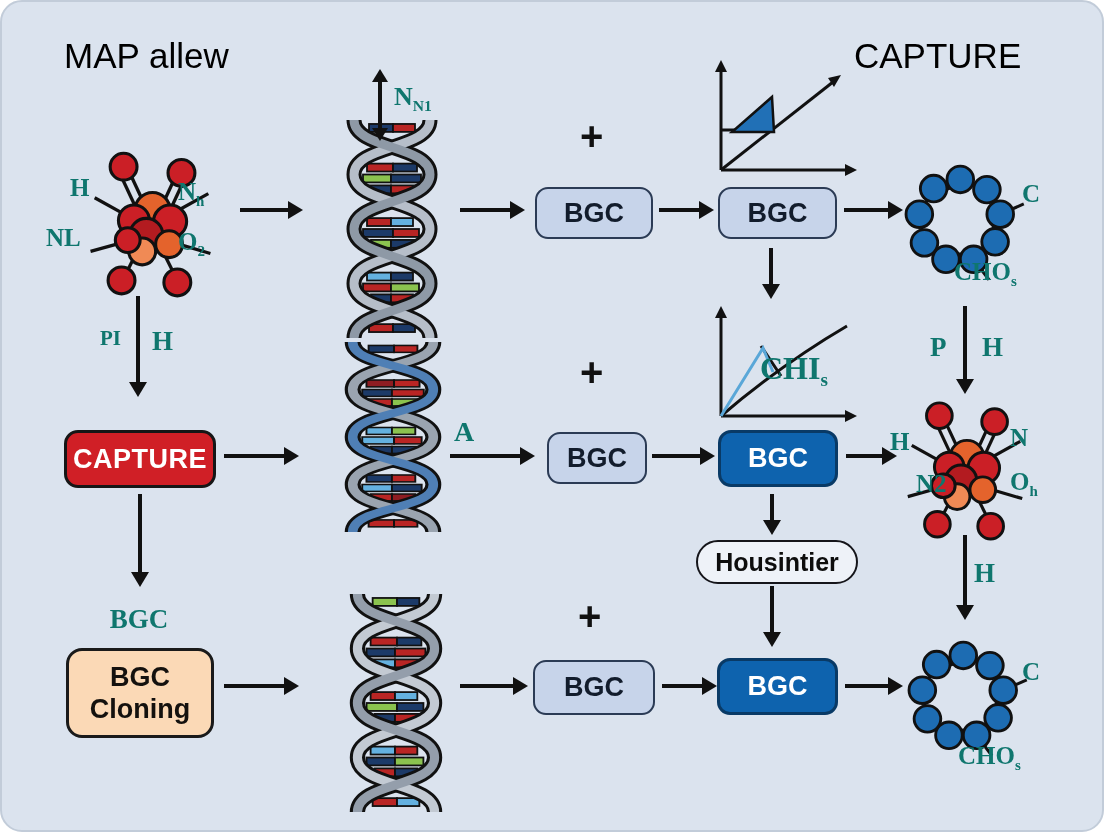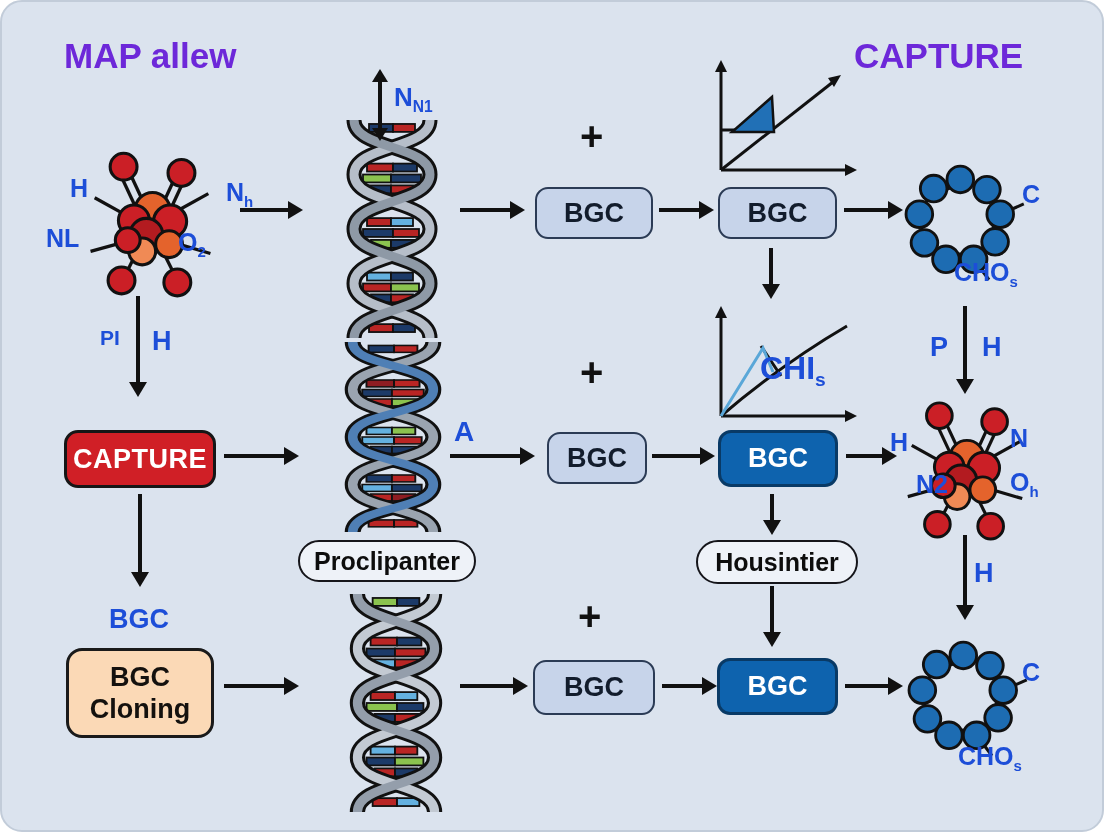--- a/index.html
+++ b/index.html
@@ -1,19 +1,19 @@
 <!DOCTYPE html>
 <html style="--bg: #dbe3ee; --bgc-light: #c7d4ea; --bgc-dark: #0e63ae; --capture-red: #d01f26; --cloning-peach: #fbd9b6;"><head>
 <meta charset="utf-8">
 <style>
   html,body{margin:0;padding:0;background:#ffffff;font-family:"Liberation Sans",sans-serif;}
   #canvas{position:relative;width:1104px;height:832px;background:var(--bg,#dbe3ee);
           border:2px solid #c2ccd9;border-radius:22px;box-sizing:border-box;overflow:hidden;}
-  .title{position:absolute;font-weight:700;font-size:35px;color:#6d28d9;white-space:nowrap;}
-  .lbl{position:absolute;font-weight:600;font-size:25px;color:#1d4ed8;white-space:nowrap;}
+  .title{position:absolute;font-weight:400;font-size:35px;color:#000000;white-space:nowrap;}
+  .lbl{position:absolute;font-weight:600;font-size:25px;color:#0f766e;white-space:nowrap;font-family:Liberation Serif, serif;}
   .lbl sub{font-size:0.6em;font-weight:600;}
   .plus{position:absolute;font-size:40px;font-weight:700;color:#111;}
   .box{position:absolute;display:flex;align-items:center;justify-content:center;
        font-weight:700;font-size:27px;border-radius:13px;
        background:var(--bgc-light,#c7d4ea);border:2.5px solid #2b3b55;color:#121c2c;box-sizing:border-box;}
   .box.dark{background:var(--bgc-dark,#0e63ae);border:3px solid #093a66;color:#ffffff;}
   .capture{position:absolute;display:flex;align-items:center;justify-content:center;
        font-weight:700;font-size:27px;letter-spacing:.5px;border-radius:14px;
        background:var(--capture-red,#d01f26);border:3px solid #161616;color:#fff;box-sizing:border-box;}
   .cloning{position:absolute;display:flex;flex-direction:column;align-items:center;justify-content:center;
@@ -64,21 +64,21 @@
       <circle cx="76" cy="64" r="17" fill="#e4632c"></circle>
       <circle cx="58" cy="74" r="15" fill="#cb1f26"></circle>
       <circle cx="93" cy="75" r="16" fill="#cb1f26"></circle>
       <circle cx="70" cy="88" r="16" fill="#b31b20"></circle>
       <circle cx="92" cy="97" r="13" fill="#e4632c"></circle>
       <circle cx="66" cy="104" r="13" fill="#f08a55"></circle>
       <circle cx="52" cy="93" r="12" fill="#cb1f26"></circle>
     </g>
   </svg>
   <div class="lbl" style="left:68px;top:172px;"><span>H</span><sub></sub></div>
-  <div class="lbl" style="left:188px;top:176px;padding-left:36px;"><span>N</span><sub>h</sub></div>
+  <div class="lbl" style="left:176px;top:176px;"><span>N</span><sub>h</sub></div>
   <div class="lbl" style="left:44px;top:222px;"><span>NL</span><sub></sub></div>
   <div class="lbl" style="left:176px;top:226px;"><span>O</span><sub>2</sub></div>
 
   <div class="arr-r" style="left:238px;top:206px;width:50px;"></div>
   <div class="arr-r" style="left:458px;top:206px;width:52px;"></div>
   <div class="arr-r" style="left:657px;top:206px;width:42px;"></div>
   <div class="arr-r" style="left:842px;top:206px;width:46px;"></div>
 
   <svg class="fig" style="left:325px;top:118px;width:130px;height:218px;" viewBox="0 0 130 220" preserveAspectRatio="none">
     <g stroke="#111" stroke-width="1.8">
@@ -252,21 +252,20 @@
   <div class="lbl" style="left:1008px;top:422px;"><span>N</span><sub></sub></div>
   <div class="lbl" style="left:914px;top:468px;text-align:center;"><span>N2</span><sub></sub></div>
   <div class="lbl" style="left:1008px;top:466px;text-align:right;"><span>O</span><sub>h</sub></div>
 
   <div class="arr-d" style="left:768px;top:492px;height:28px;"></div>
   <div class="arr-d" style="left:768px;top:584px;height:48px;"></div>
   <div class="arr-d" style="left:136px;top:492px;height:80px;"></div>
   <div class="arr-d" style="left:961px;top:533px;height:72px;"></div>
   <div class="lbl" style="left:972px;top:556px;font-size:27px;"><span>H</span></div>
 
-  <div class="pill" style="left:296px;top:538px;width:178px;height:42px;">Proclipanter</div>
   <div class="pill" style="left:694px;top:538px;width:162px;height:44px;">Housintier</div>
 
   <div class="lbl" style="left:100px;top:602px;width:74px;text-align:center;font-size:27px;font-weight:700;">BGC</div>
   <div class="cloning" style="left:64px;top:646px;width:148px;height:90px;">
     <span>BGC</span>
     <span>Cloning</span>
   </div>
 
   <div class="arr-r" style="left:222px;top:682px;width:62px;"></div>
   <div class="arr-r" style="left:458px;top:682px;width:55px;"></div>

